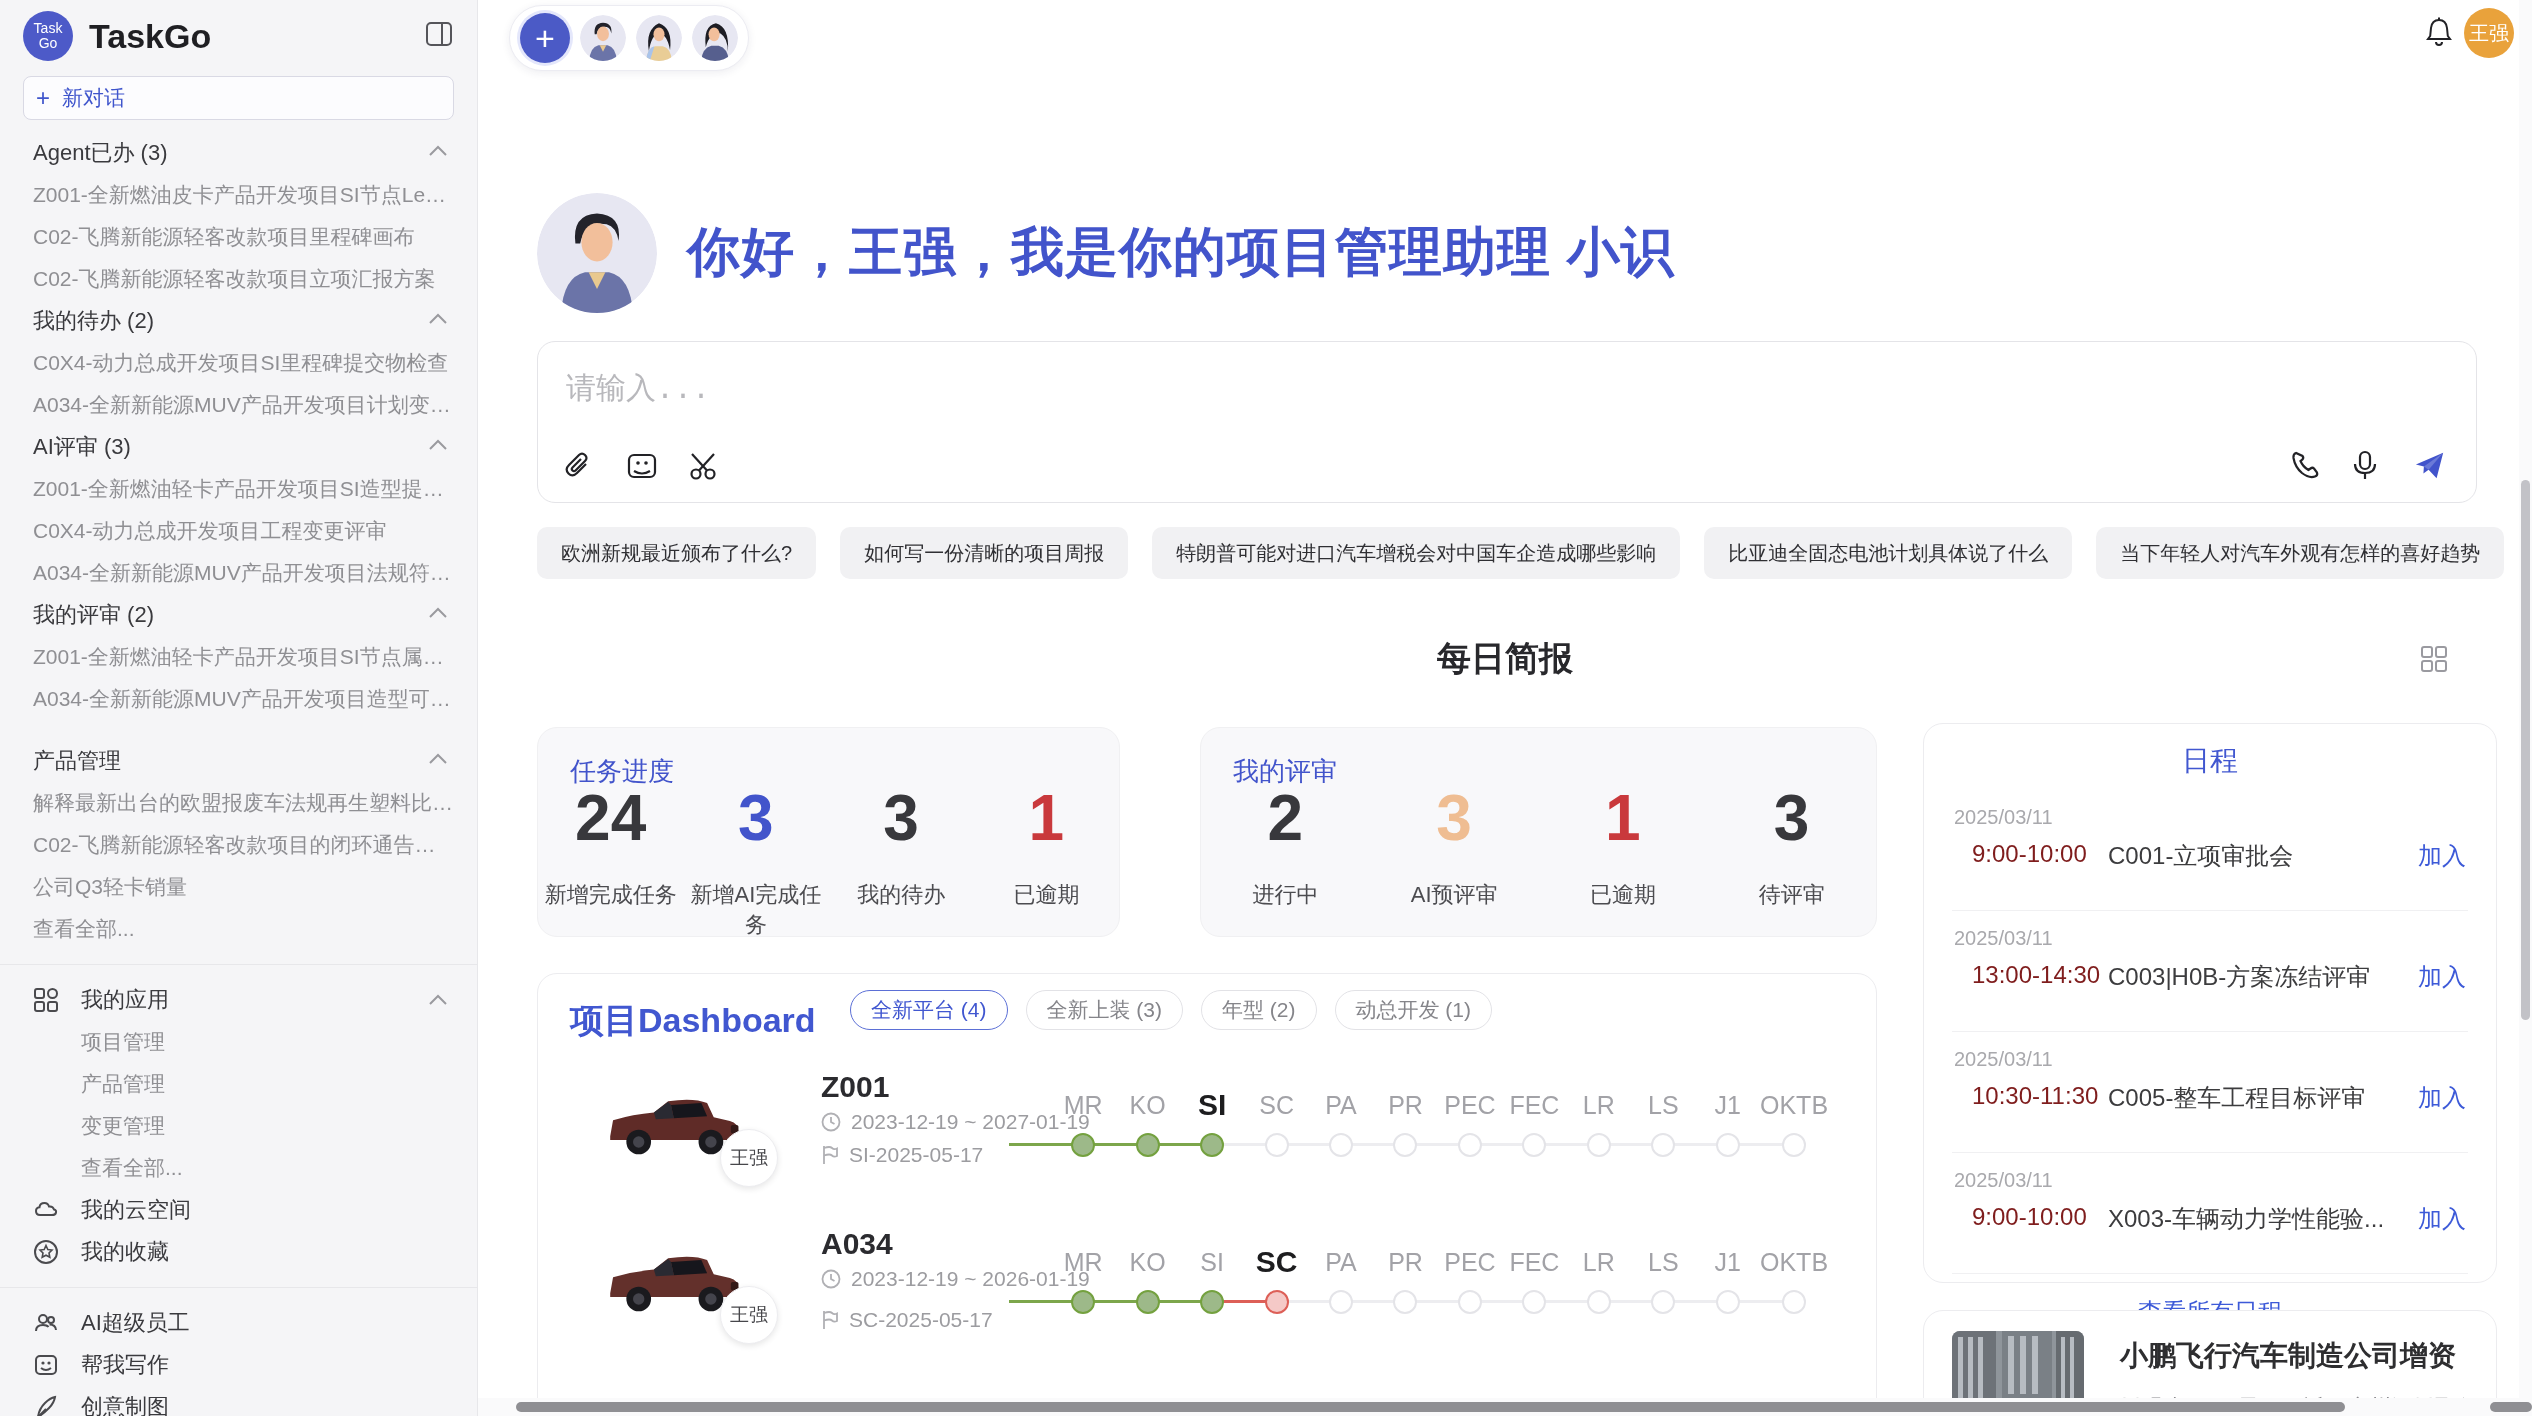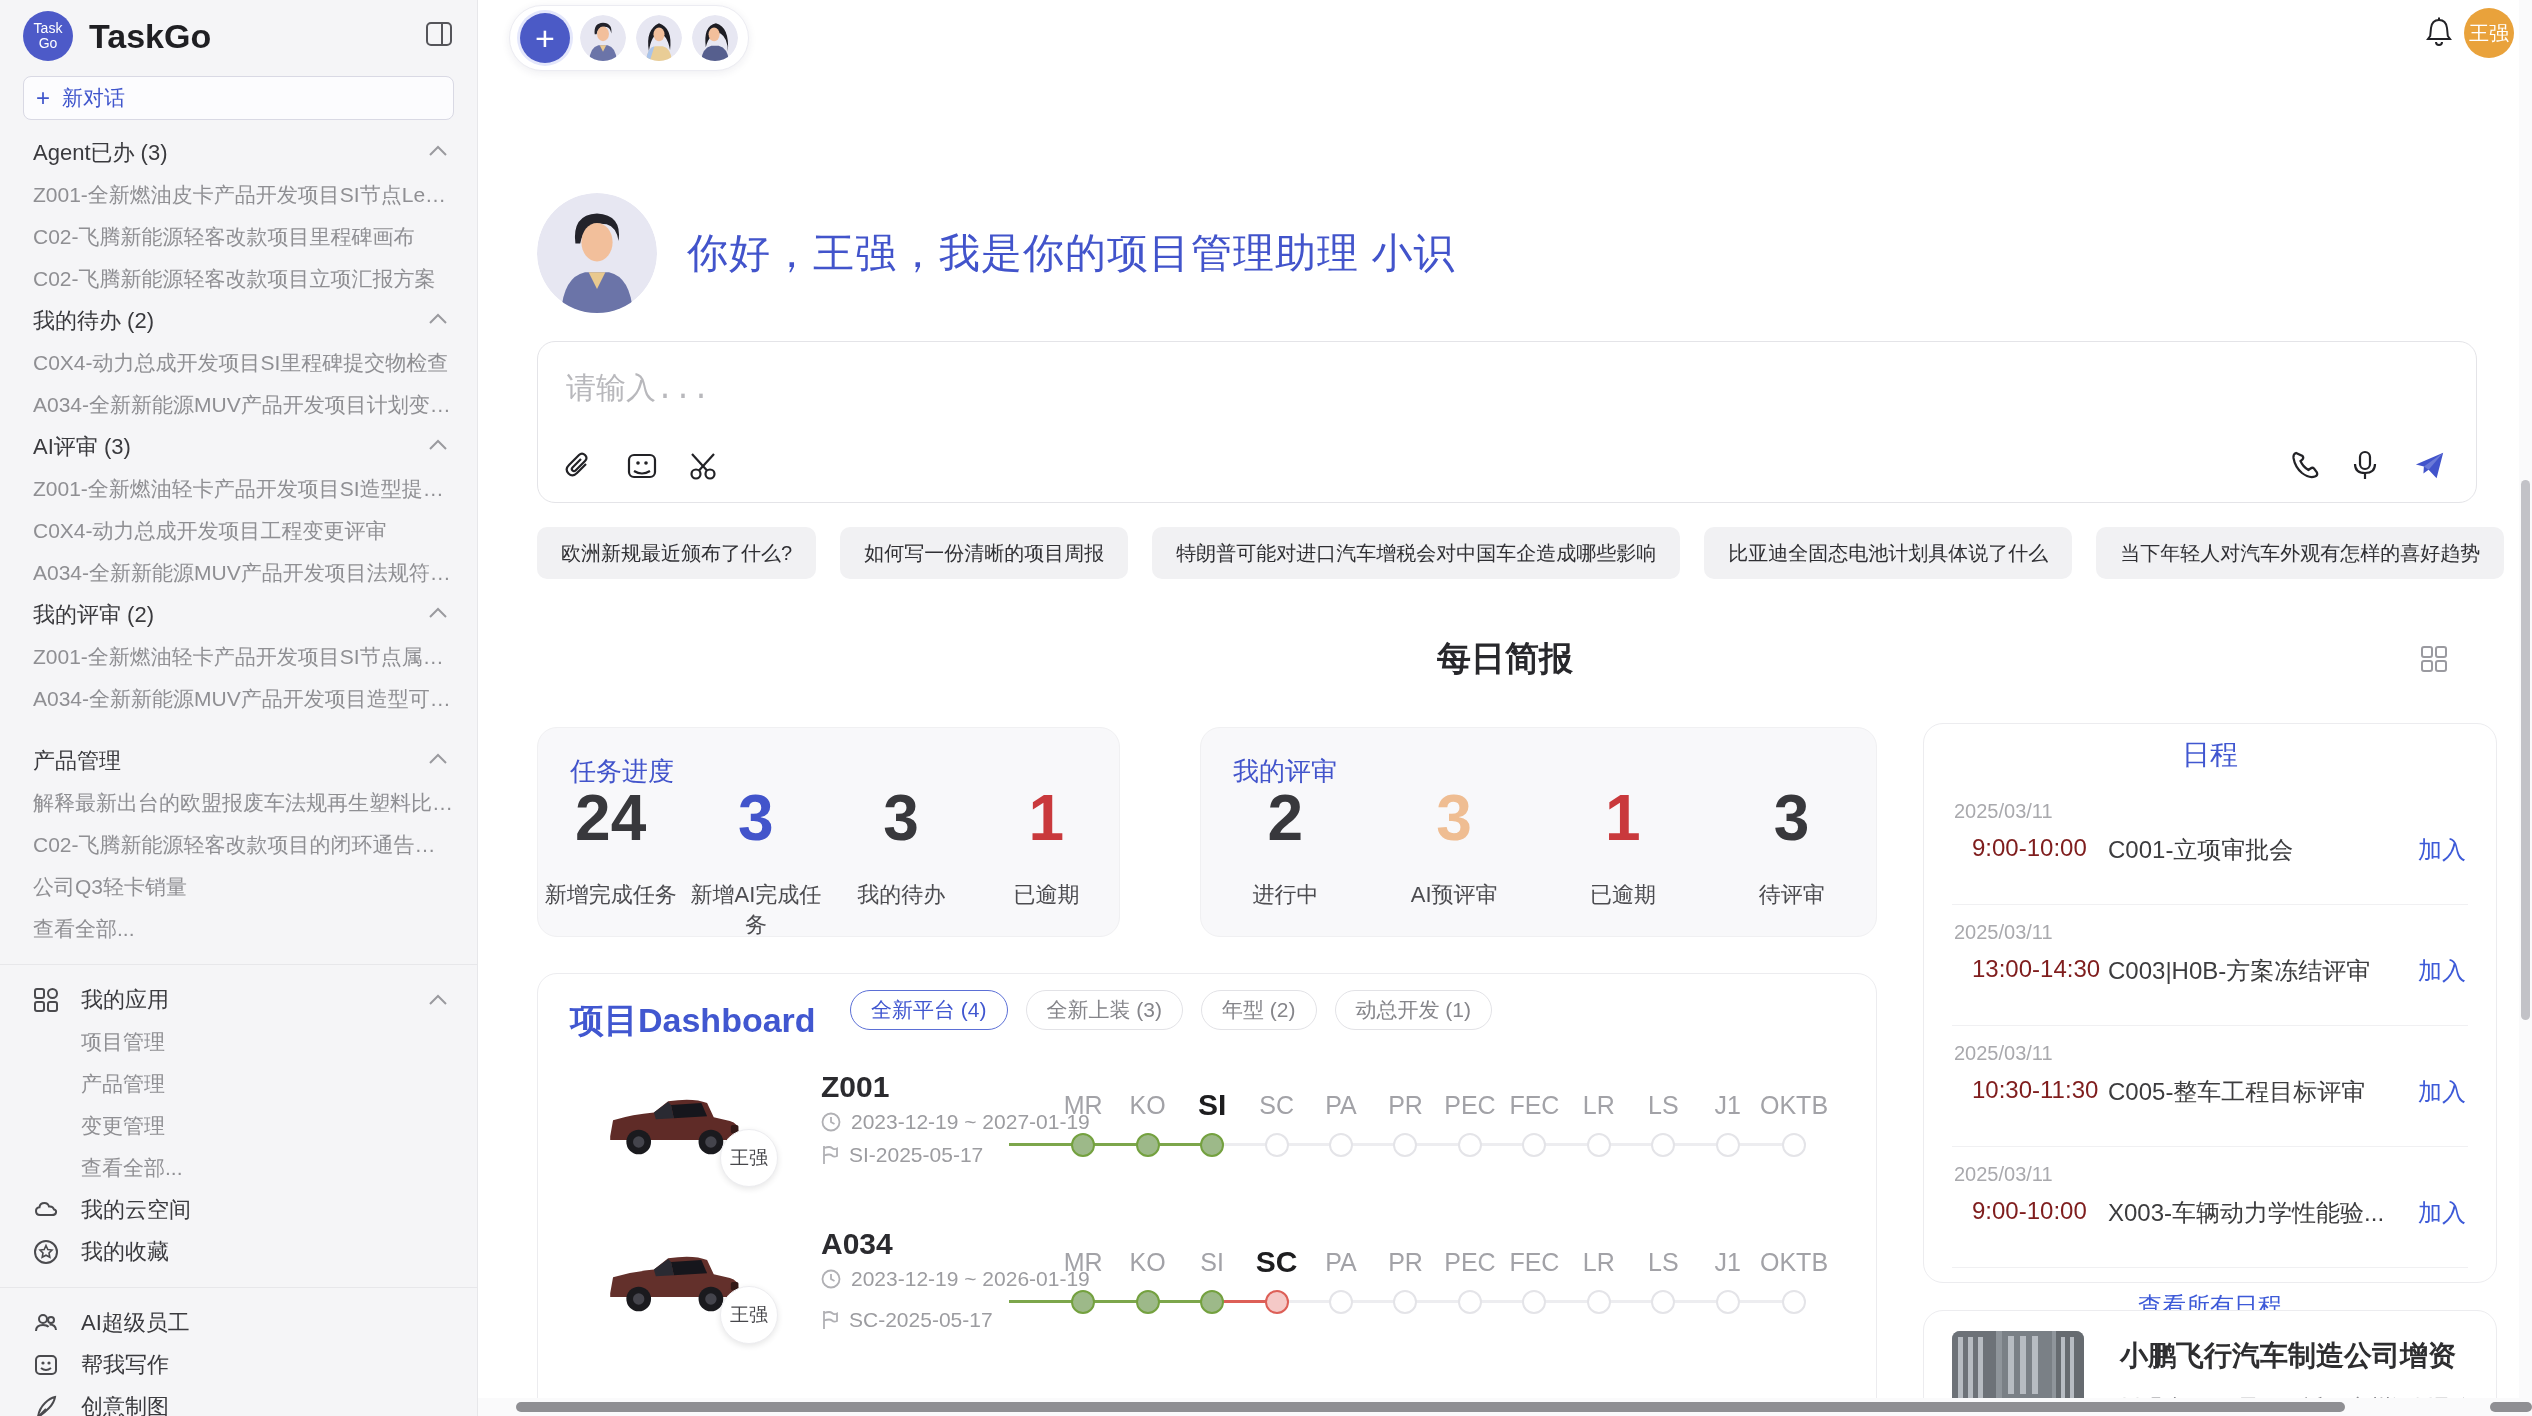--- a/index.html
+++ b/index.html
@@ -21,21 +21,21 @@
   .sub-item{height:42px;line-height:42px;font-size:21px;color:#8f8f93;padding-left:58px;cursor:pointer;}
   
   .main{position:absolute;left:478px;top:0;width:2054px;height:1416px;}
   .pill{position:absolute;left:31px;top:5px;height:64px;background:#fff;border:1px solid #ececf2;border-radius:34px;box-shadow:0 2px 8px rgba(40,40,80,.08);display:flex;align-items:center;padding:0 10px;gap:10px;}
   .pill .plusbtn{width:50px;height:50px;border-radius:50%;background:#4b5ac6;color:#fff;display:flex;align-items:center;justify-content:center;font-size:34px;font-weight:300;cursor:pointer;box-shadow:0 0 0 3px #e4e7fb;}
   .pav{width:46px;height:46px;border-radius:50%;overflow:hidden;cursor:pointer;}
   .bell{position:absolute;right:78px;top:16px;cursor:pointer;}
   .me-avatar{position:absolute;right:18px;top:8px;width:50px;height:50px;border-radius:50%;background:#e9a23b;color:#fff;display:flex;align-items:center;justify-content:center;font-size:20px;cursor:pointer;}
   .hero{position:absolute;left:59px;top:193px;display:flex;align-items:center;}
   .hero-avatar{width:120px;height:120px;border-radius:50%;overflow:hidden;}
-  .greeting{margin-left:30px;font-size:41px;font-weight:400;color:#4254cb;letter-spacing:1px;}
+  .greeting{margin-left:30px;font-size:53px;font-weight:700;color:#4254cb;letter-spacing:1px;}
   .composer{position:absolute;left:59px;top:341px;width:1940px;height:162px;border:1px solid #e4e4e8;border-radius:18px;box-sizing:border-box;background:#fff;font-family:Liberation Mono, monospace;}
   .placeholder{position:absolute;left:28px;top:26px;font-size:30px;color:#b8b8bc;}
   .comp-left{position:absolute;left:26px;bottom:20px;display:flex;gap:30px;align-items:center;}
   .comp-right{position:absolute;right:30px;bottom:20px;display:flex;gap:30px;align-items:center;}
   .cicon{width:32px;height:32px;display:inline-flex;cursor:pointer;}
   .chips{position:absolute;left:59px;top:527px;width:1944px;display:flex;gap:24px;}
   .chip{background:#f1f1f3;border-radius:10px;height:52px;line-height:52px;padding:0 24px;font-size:20px;color:#2f2f33;white-space:nowrap;cursor:pointer;}
   .brief-title{position:absolute;left:0;top:636px;width:2054px;text-align:center;font-size:34px;font-weight:700;color:#28282c;}
   .grid-ic{position:absolute;right:84px;top:645px;cursor:pointer;}
   
@@ -62,21 +62,21 @@
   .ms.current .lbl{font-size:30px;font-weight:700;color:#1d1d1f;}
   .ms .dot{width:20px;height:20px;border-radius:50%;background:#fff;border:2px solid #e4e4e8;margin:8px auto 0;position:relative;z-index:2;box-sizing:content-box;}
   .ms.done .dot{background:#9db989;border-color:#74a13f;}
   .ms.overdue .dot{background:#f5c9c7;border-color:#dd5f57;}
   .ms::before{content:"";position:absolute;top:58px;right:50%;width:100%;height:3px;background:#ededf0;z-index:1;}
   .ms.done::before{background:#7ca64b;}
   .ms.overdue::before{background:#dd5f57;}
   .ms:first-child::before{left:-42px;right:auto;width:calc(50% + 42px);}
   
   .sched{position:absolute;left:1445px;top:723px;width:574px;height:560px;border:1px solid #ececef;border-radius:20px;background:#fff;box-sizing:border-box;padding:0 28px;}
-  .sched-title{text-align:center;font-size:28px;color:#4157d0;margin-top:12px;}
+  .sched-title{text-align:center;font-size:28px;color:#4157d0;margin-top:18px;}
   .event{height:120px;border-bottom:1px solid #f0f0f2;position:relative;}
   .ev-date{position:absolute;left:2px;top:16px;font-size:20px;color:#a9a9ad;}
   .ev-time{position:absolute;left:2px;top:50px;font-size:24px;color:#7f1d1d;font-weight:500;margin-left:18px;}
   .ev-name{position:absolute;left:156px;top:50px;font-size:24px;color:#3c3c3e;white-space:nowrap;}
   .ev-join{position:absolute;right:2px;top:50px;font-size:24px;color:#3d5ad8;cursor:pointer;}
   .view-all{text-align:center;font-size:24px;color:#3d5ad8;margin-top:22px;cursor:pointer;}
   .news{position:absolute;left:1445px;top:1310px;width:574px;height:180px;border:1px solid #ececef;border-radius:20px;background:#fff;box-sizing:border-box;overflow:hidden;}
   .news-img{position:absolute;left:28px;top:20px;width:132px;height:132px;border-radius:8px;overflow:hidden;}
   .news-title{position:absolute;left:196px;top:26px;font-size:28px;font-weight:700;color:#2e2e30;white-space:nowrap;}
   .news-text{position:absolute;left:196px;top:80px;width:360px;font-size:22px;color:#8b8b8f;line-height:34px;}

